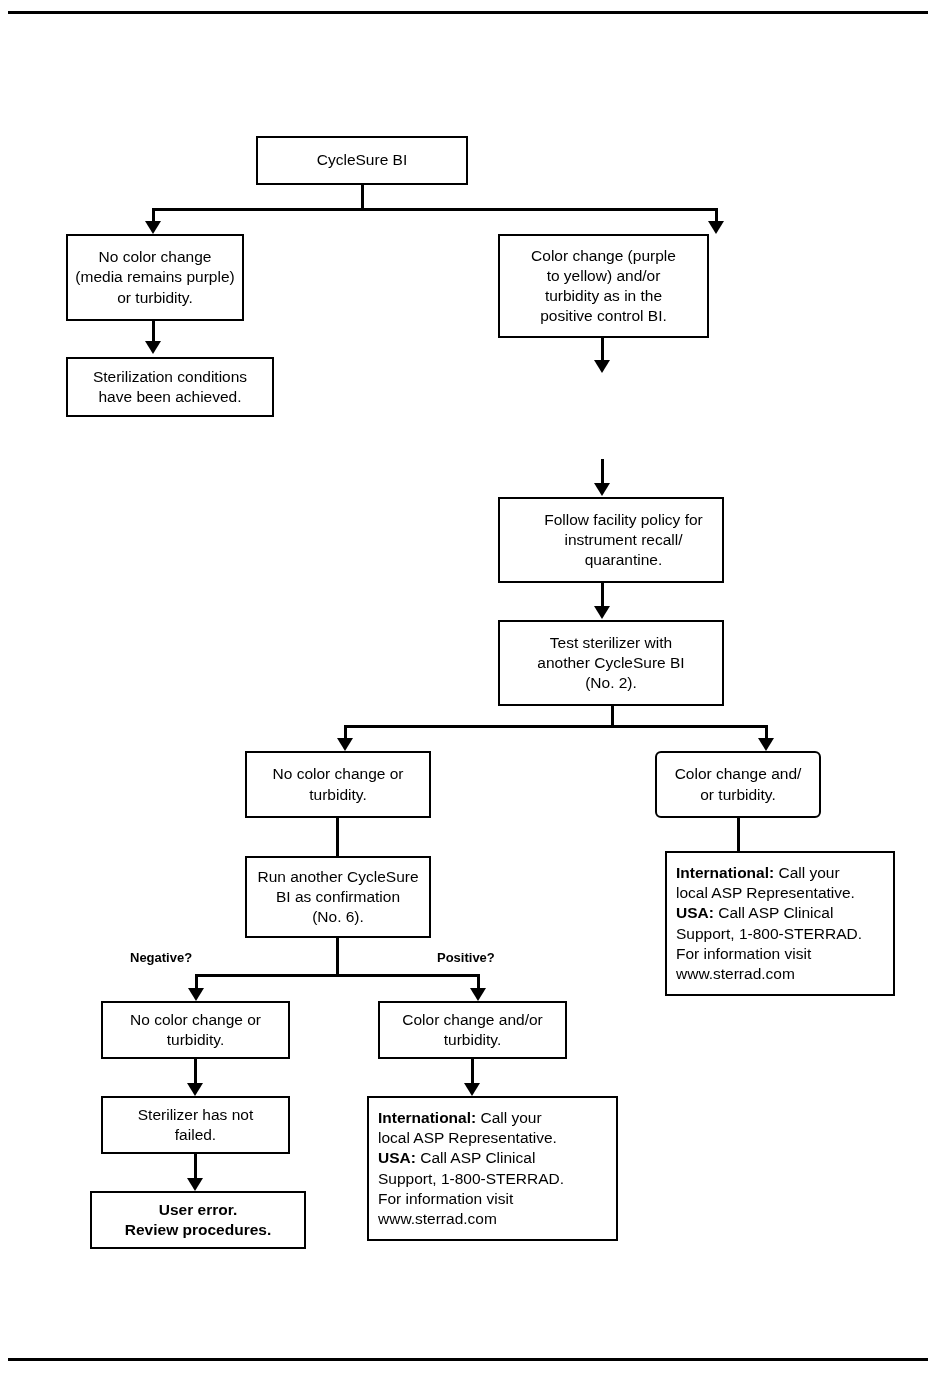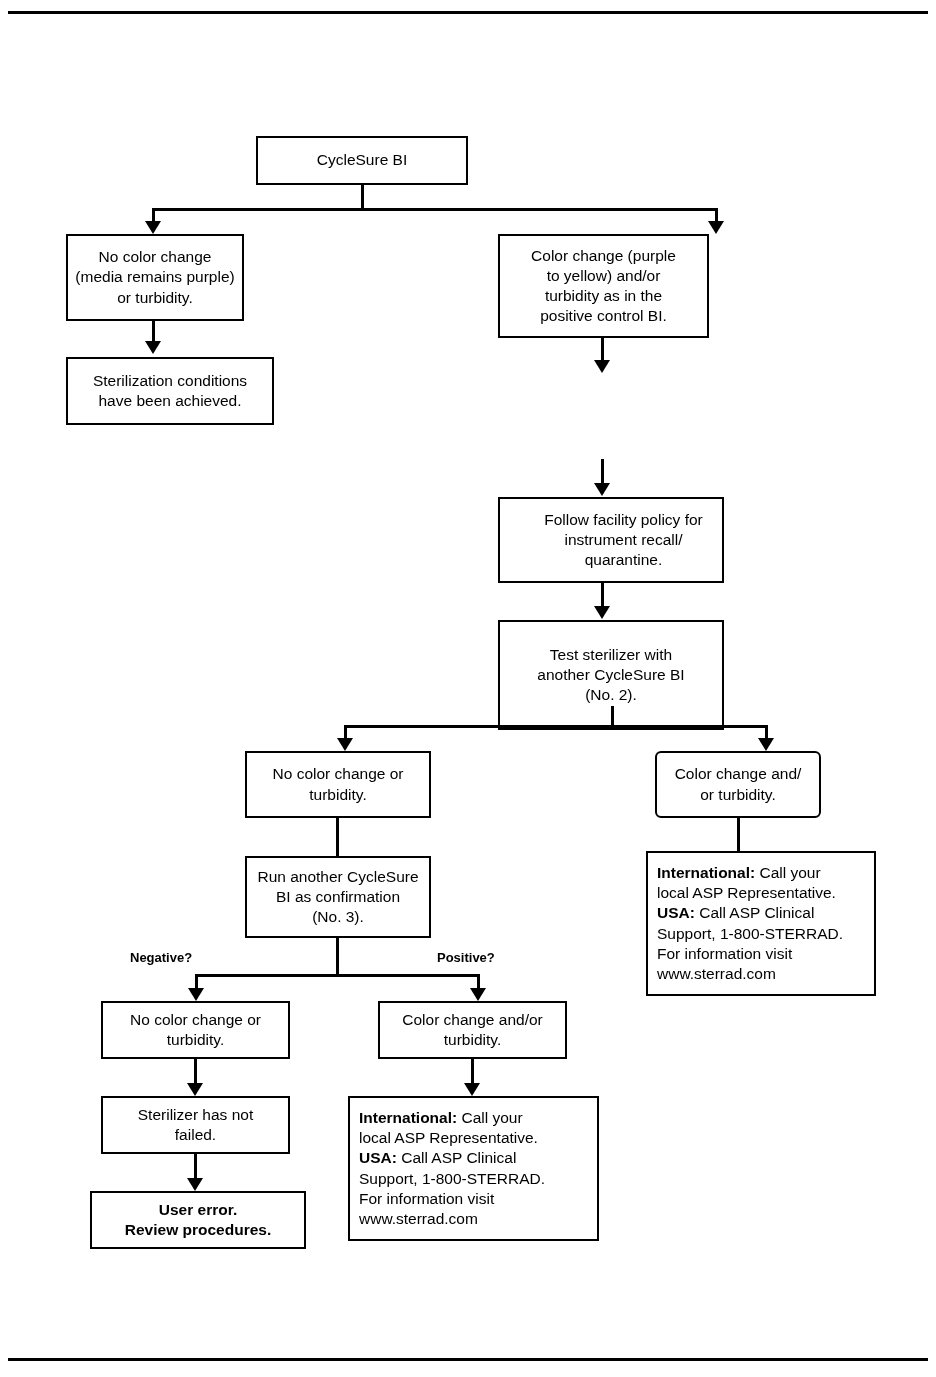--- a/index.html
+++ b/index.html
@@ -38,20 +38,21 @@
     justify-content: flex-start;
     text-align: center;
     font-size: 15.5px;
     line-height: 1.30;
     padding: 2px 4px;
   }
   .node.left-align {
     justify-content: flex-start;
     text-align: left;
     padding-left: 9px;
+    margin-left: 19px;
   }
   .node .txt { display: block; width: 100%; }
   .node b { font-weight: bold; }
 
   
   .vline, .hline {
     position: absolute;
     background: #000000;
   }
   .vline { width: 3px; }
@@ -96,21 +97,21 @@
     <span class="txt">
       <span>No color change</span><br>
       <span>(media remains purple)</span><br>
       <span>or turbidity.</span>
     </span>
   </div>
 
   <div class="vline" style="left:152px; top:321px; height:23px;"></div>
   <div class="arrow" style="left:145px; top:341px;"></div>
 
-  <div class="node" style="left:66px; top:357px; width:208px; height:68px;">
+  <div class="node" style="left:66px; top:357px; width:208px; height:60px;">
     <span class="txt">
       <span>Sterilization conditions</span><br>
       <span>have been achieved.</span>
     </span>
   </div>
 
   <div class="node" style="left:498px; top:234px; width:211px; height:104px;">
     <span class="txt">
       <span>Color change (purple</span><br>
       <span>to yellow) and/or</span><br>
@@ -130,21 +131,21 @@
     <span class="txt">
       <span>Follow facility policy for</span><br>
       <span>instrument recall/</span><br>
       <span>quarantine.</span>
     </span>
   </div>
 
   <div class="vline" style="left:601px; top:583px; height:26px;"></div>
   <div class="arrow" style="left:594px; top:606px;"></div>
 
-  <div class="node" style="left:498px; top:620px; width:226px; height:110px;">
+  <div class="node" style="left:498px; top:620px; width:226px; height:86px;">
     <span class="txt">
       <span>Test sterilizer with</span><br>
       <span>another CycleSure BI</span><br>
       <span>(No. 2).</span>
     </span>
   </div>
 
   <div class="vline" style="left:611px; top:706px; height:21px;"></div>
   <div class="hline" style="left:344px; top:725px; width:424px;"></div>
   <div class="vline" style="left:344px; top:725px; height:16px;"></div>
@@ -158,21 +159,21 @@
       <span>turbidity.</span>
     </span>
   </div>
 
   <div class="vline" style="left:336px; top:818px; height:38px;"></div>
 
   <div class="node" style="left:245px; top:856px; width:186px; height:82px;">
     <span class="txt">
       <span>Run another CycleSure</span><br>
       <span>BI as confirmation</span><br>
-      <span>(No. 3).</span>
+      <span>(No. 6).</span>
     </span>
   </div>
 
   <div class="node" style="left:655px; top:751px; width:166px; height:67px;border-radius:6px;">
     <span class="txt">
       <span>Color change and/</span><br>
       <span>or turbidity.</span>
     </span>
   </div>
 

